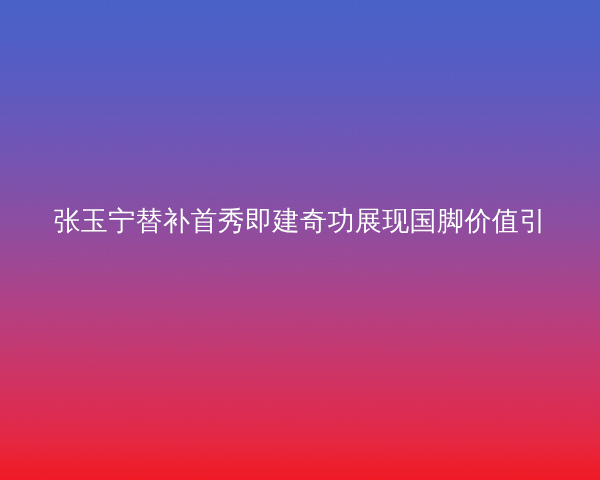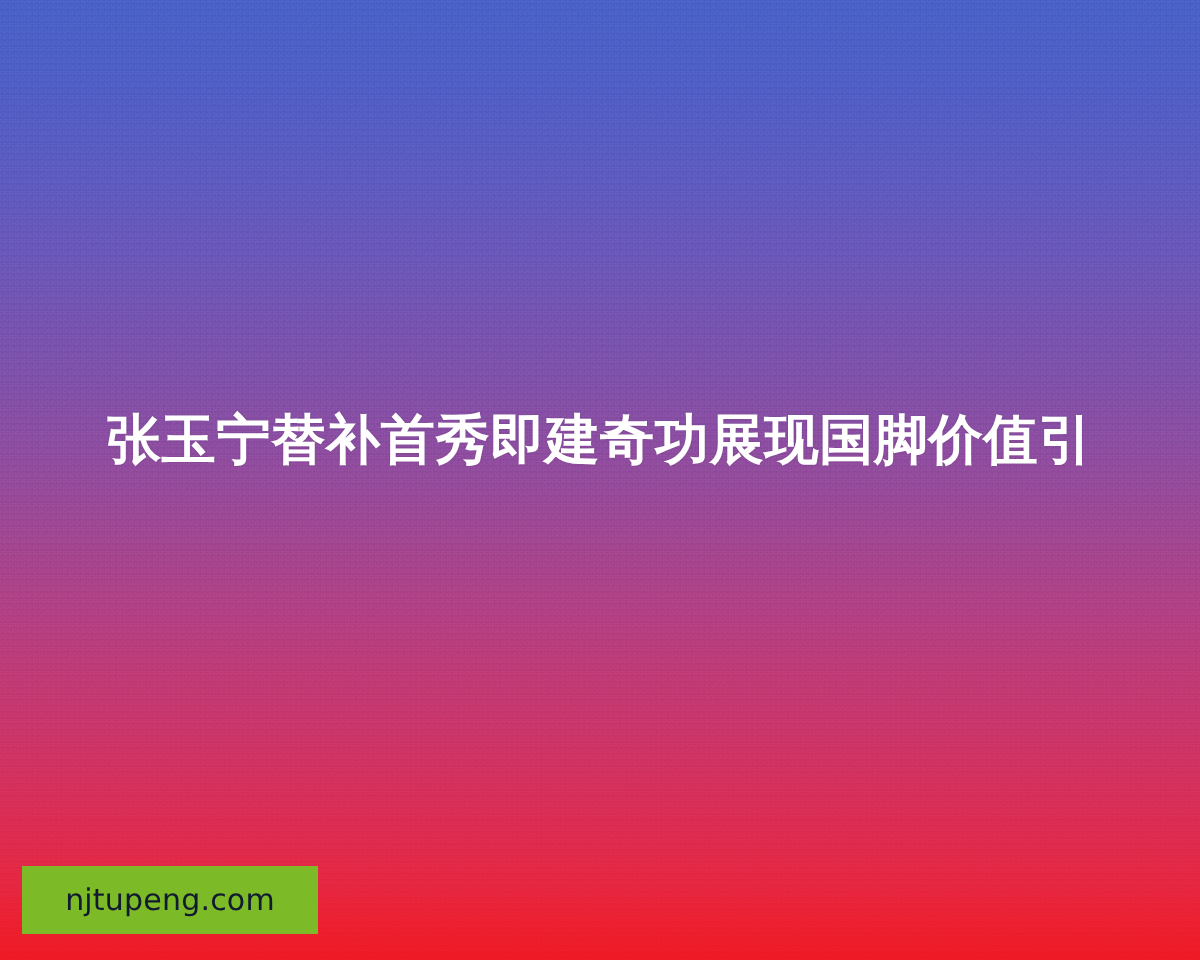--- a/index.html
+++ b/index.html
@@ -54,21 +54,21 @@
   #headline {
     position: absolute;
     left: 0;
     right: 0;
     top: 200px;
     text-align: center;
     color: #ffffff;
     font-size: 27px;
     line-height: 41px;
     letter-spacing: .4px;
-    font-weight: 700;
+    font-weight: 400;
     padding: 0 31px;
     box-sizing: border-box;
     text-shadow: 0 0 1px rgba(0,0,0,.16);
     white-space: nowrap;
   }
   #headline .line {
     display: block;
   }
   
   #watermark-badge {
@@ -96,17 +96,14 @@
 <div id="stage">
 
   <div id="gradient-bg"></div>
 
   <div id="noise-overlay"></div>
 
   <div id="headline">
     <span class="line">张玉宁替补首秀即建奇功展现国脚价值引</span>
   </div>
 
-  <div id="watermark-badge">
-    <span id="watermark-text">njtupeng.com</span>
-  </div>
 
 </div>
 
 </body></html>

